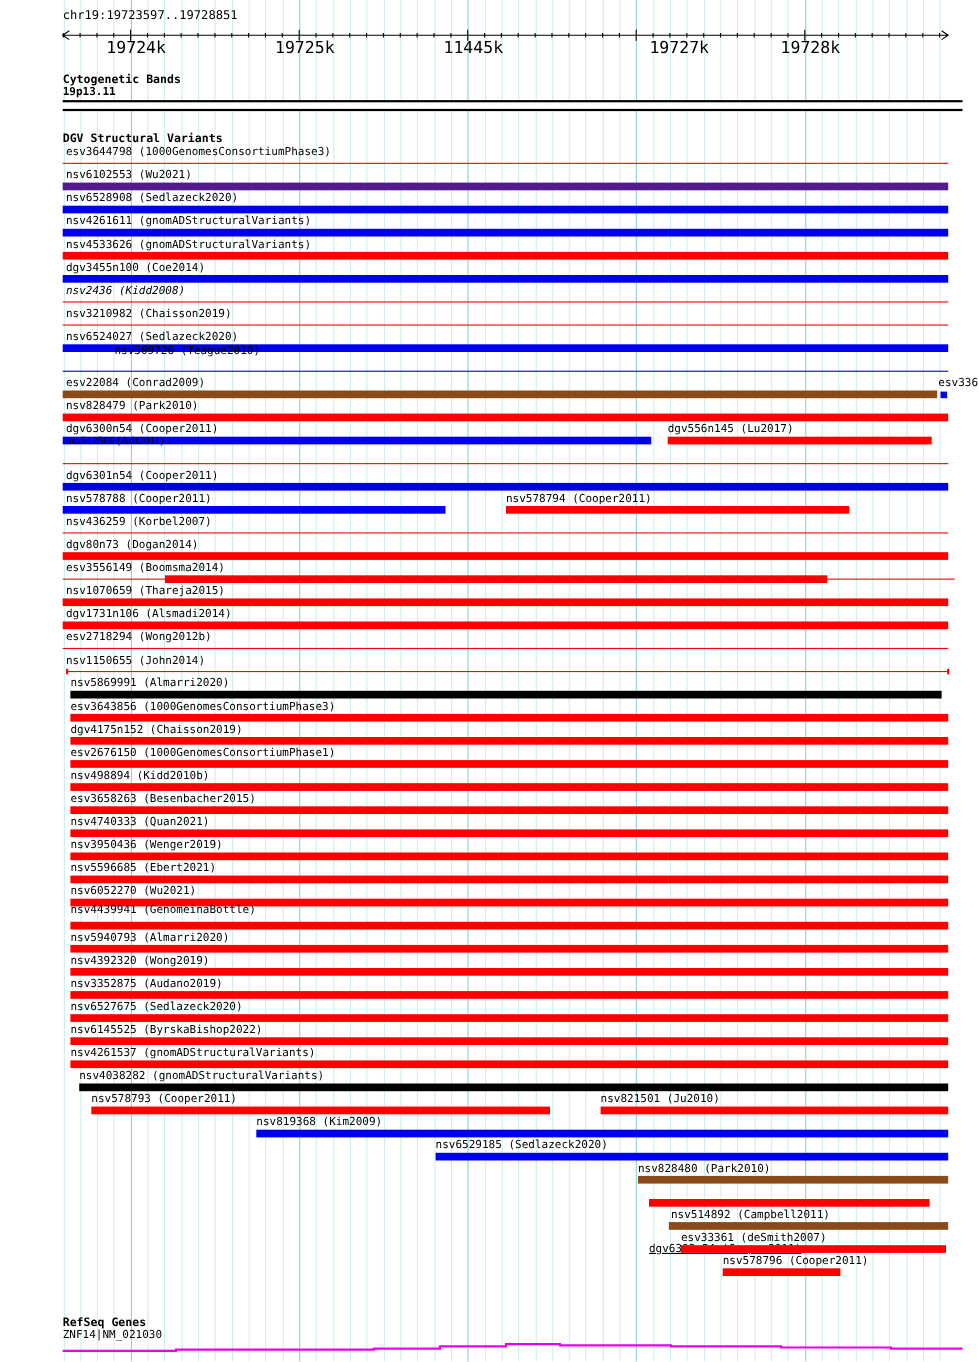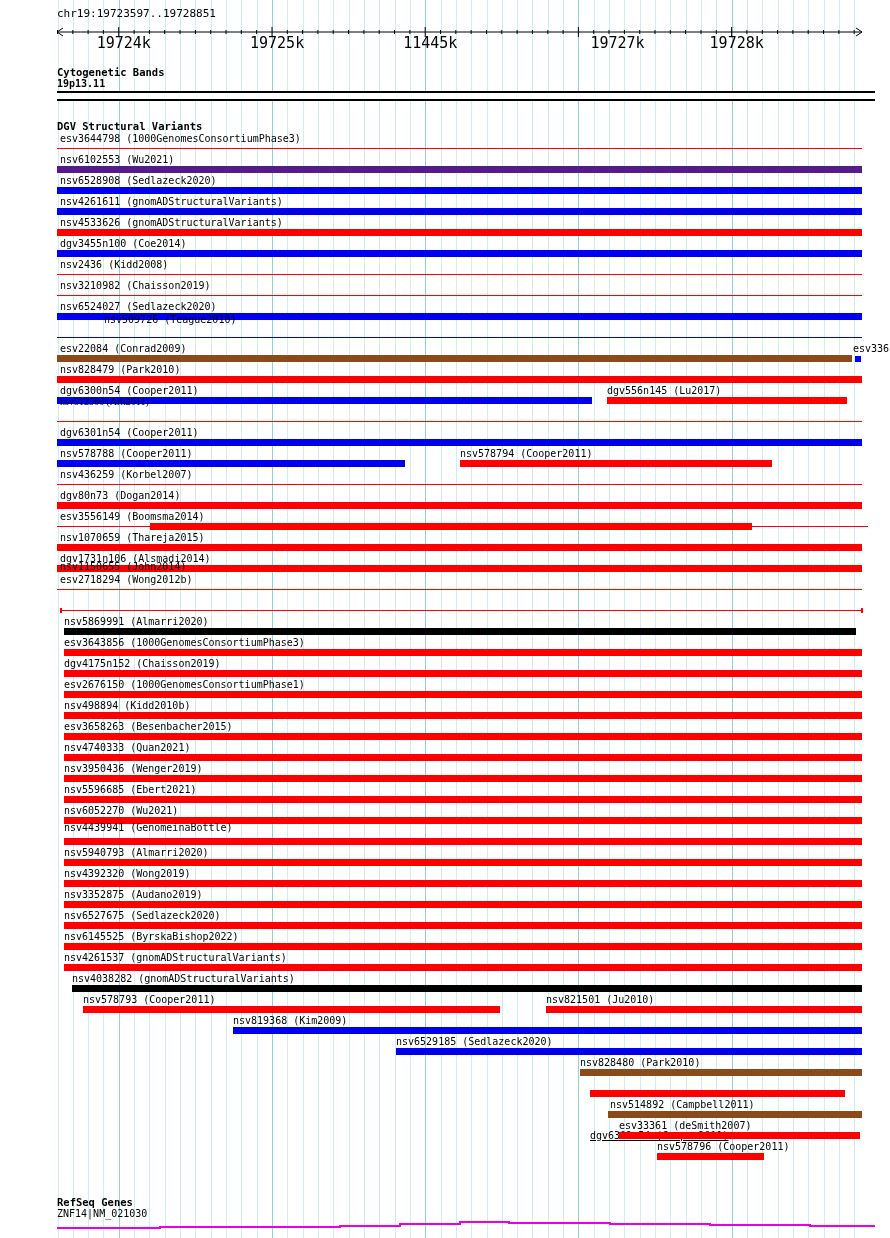--- a/index.html
+++ b/index.html
@@ -103,21 +103,21 @@
       <div class="lbl" style="left: 60px; top: 154px;">nsv6102553 (Wu2021)</div>
       <div class="feature-bar" style="background: rgb(85, 26, 139); left: 57px; top: 166px; width: 805px; height: 7px;"></div>
       <div class="lbl" style="left: 60px; top: 175px;">nsv6528908 (Sedlazeck2020)</div>
       <div class="feature-bar" style="background: rgb(0, 0, 238); left: 57px; top: 187px; width: 805px; height: 7px;"></div>
       <div class="lbl" style="left: 60px; top: 196px;">nsv4261611 (gnomADStructuralVariants)</div>
       <div class="feature-bar" style="background: rgb(0, 0, 238); left: 57px; top: 208px; width: 805px; height: 7px;"></div>
       <div class="lbl" style="left: 60px; top: 217px;">nsv4533626 (gnomADStructuralVariants)</div>
       <div class="feature-bar" style="background: rgb(255, 0, 0); left: 57px; top: 229px; width: 805px; height: 7px;"></div>
       <div class="lbl" style="left: 60px; top: 238px;">dgv3455n100 (Coe2014)</div>
       <div class="feature-bar" style="background: rgb(0, 0, 238); left: 57px; top: 250px; width: 805px; height: 7px;"></div>
-      <div class="lbl" style="left: 60px; top: 259px;">nsv2436 (Kidd2008)</div>
+      <div class="lbl" style="left: 60px; top: 259px; font-style: italic;">nsv2436 (Kidd2008)</div>
       <div class="feature-bar" style="background: rgb(255, 0, 0); left: 57px; top: 274px; width: 805px; height: 1px;"></div>
       <div class="lbl" style="left: 60px; top: 280px;">nsv3210982 (Chaisson2019)</div>
       <div class="feature-bar" style="background: rgb(255, 0, 0); left: 57px; top: 295px; width: 805px; height: 1px;"></div>
       <div class="lbl" style="left: 60px; top: 301px;">nsv6524027 (Sedlazeck2020)</div>
       <div class="feature-bar" style="background: rgb(0, 0, 238); left: 57px; top: 313px; width: 805px; height: 7px;"></div>
       <div class="lbl" style="left: 60px; top: 314px; margin-left: 44px;">nsv509726 (Teague2010)</div>
       <div class="feature-bar" style="background: rgb(0, 0, 238); left: 57px; top: 337px; width: 805px; height: 1px;"></div>
       <div class="lbl" style="left: 60px; top: 343px;">esv22084 (Conrad2009)</div>
       <div class="feature-bar" style="background: rgb(139, 74, 26); left: 57px; top: 355px; width: 795px; height: 7px;"></div>
       <div class="lbl" style="left: 853px; top: 343px;">esv336</div>
@@ -142,21 +142,21 @@
       <div class="feature-bar" style="background: rgb(255, 0, 0); left: 57px; top: 502px; width: 805px; height: 7px;"></div>
       <div class="lbl" style="left: 60px; top: 511px;">esv3556149 (Boomsma2014)</div>
       <div class="feature-bar" style="background: rgb(255, 0, 0); left: 150px; top: 523px; width: 602px; height: 7px;"></div>
       <div class="feature-bar" style="background: rgb(255, 0, 0); left: 57px; top: 526px; width: 811px; height: 1px;"></div>
       <div class="lbl" style="left: 60px; top: 532px;">nsv1070659 (Thareja2015)</div>
       <div class="feature-bar" style="background: rgb(255, 0, 0); left: 57px; top: 544px; width: 805px; height: 7px;"></div>
       <div class="lbl" style="left: 60px; top: 553px;">dgv1731n106 (Alsmadi2014)</div>
       <div class="feature-bar" style="background: rgb(255, 0, 0); left: 57px; top: 565px; width: 805px; height: 7px;"></div>
       <div class="lbl" style="left: 60px; top: 574px;">esv2718294 (Wong2012b)</div>
       <div class="feature-bar" style="background: rgb(255, 0, 0); left: 57px; top: 589px; width: 805px; height: 1px;"></div>
-      <div class="lbl" style="left: 60px; top: 561px;">nsv1150655 (John2014)</div>
+      <div class="lbl" style="left: 60px; top: 596px;">nsv1150655 (John2014)</div>
       <div class="feature-bar" style="background: rgb(255, 0, 0); left: 60px; top: 610px; width: 801px; height: 1px;"></div>
       <div class="feature-bar" style="background: rgb(255, 0, 0); left: 60px; top: 608px; width: 2px; height: 5px;"></div>
       <div class="feature-bar" style="background: rgb(255, 0, 0); left: 861px; top: 608px; width: 2px; height: 5px;"></div>
       <div class="lbl" style="left: 64px; top: 616px;">nsv5869991 (Almarri2020)</div>
       <div class="feature-bar" style="background: rgb(0, 0, 0); left: 64px; top: 628px; width: 792px; height: 7px;"></div>
       <div class="lbl" style="left: 64px; top: 637px;">esv3643856 (1000GenomesConsortiumPhase3)</div>
       <div class="feature-bar" style="background: rgb(255, 0, 0); left: 64px; top: 649px; width: 798px; height: 7px;"></div>
       <div class="lbl" style="left: 64px; top: 658px;">dgv4175n152 (Chaisson2019)</div>
       <div class="feature-bar" style="background: rgb(255, 0, 0); left: 64px; top: 670px; width: 798px; height: 7px;"></div>
       <div class="lbl" style="left: 64px; top: 679px;">esv2676150 (1000GenomesConsortiumPhase1)</div>

